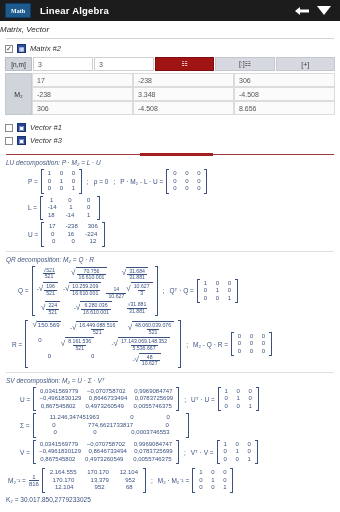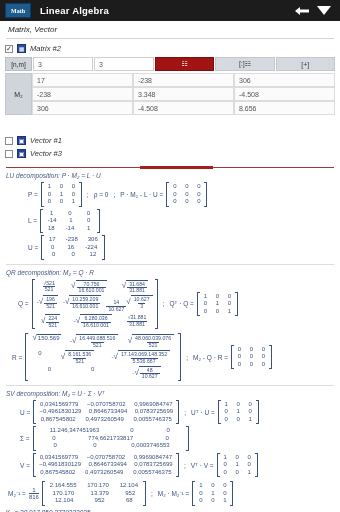--- a/index.html
+++ b/index.html
@@ -27,21 +27,21 @@
     white-space:nowrap;
   }
   #appbar-spacer { flex:1; }
   .appbar-icon { color:#fff; display:flex; align-items:center; justify-content:center; }
   #back-icon { width:22px; }
   #overflow-icon { width:22px; }
 
   
   #subtitle-bar {
     height:17px; display:flex; align-items:center;
-    padding-left:8px; background:#ffffff;
+    background:#ffffff;
   }
   #subtitle {
     font-size:8px; font-style:italic; color:#2b2b2b;
   }
   .rule { height:1px; background:#d4d4d4; margin:0 6px; }
 
   
   .obj-row { display:flex; align-items:center; height:13px; padding-left:5px; gap:4px; }
   .chk {
     width:8px; height:8px; border:1px solid #8a8a8a; background:#fff;
@@ -170,21 +170,21 @@
       <div class="m-cell">-4.508</div>
     </div>
     <div class="m-row">
       <div class="m-cell">306</div>
       <div class="m-cell">-4.508</div>
       <div class="m-cell">8.656</div>
     </div>
   </div>
 </div>
 
-<div class="obj-row" style="margin-top:19px;">
+<div class="obj-row" style="margin-top:6px;">
   <span class="chk"></span>
   <span class="obj-icon vec">▣</span>
   <span class="obj-label">Vector #1</span>
 </div>
 <div class="obj-row">
   <span class="chk"></span>
   <span class="obj-icon vec">▣</span>
   <span class="obj-label">Vector #3</span>
 </div>
 

